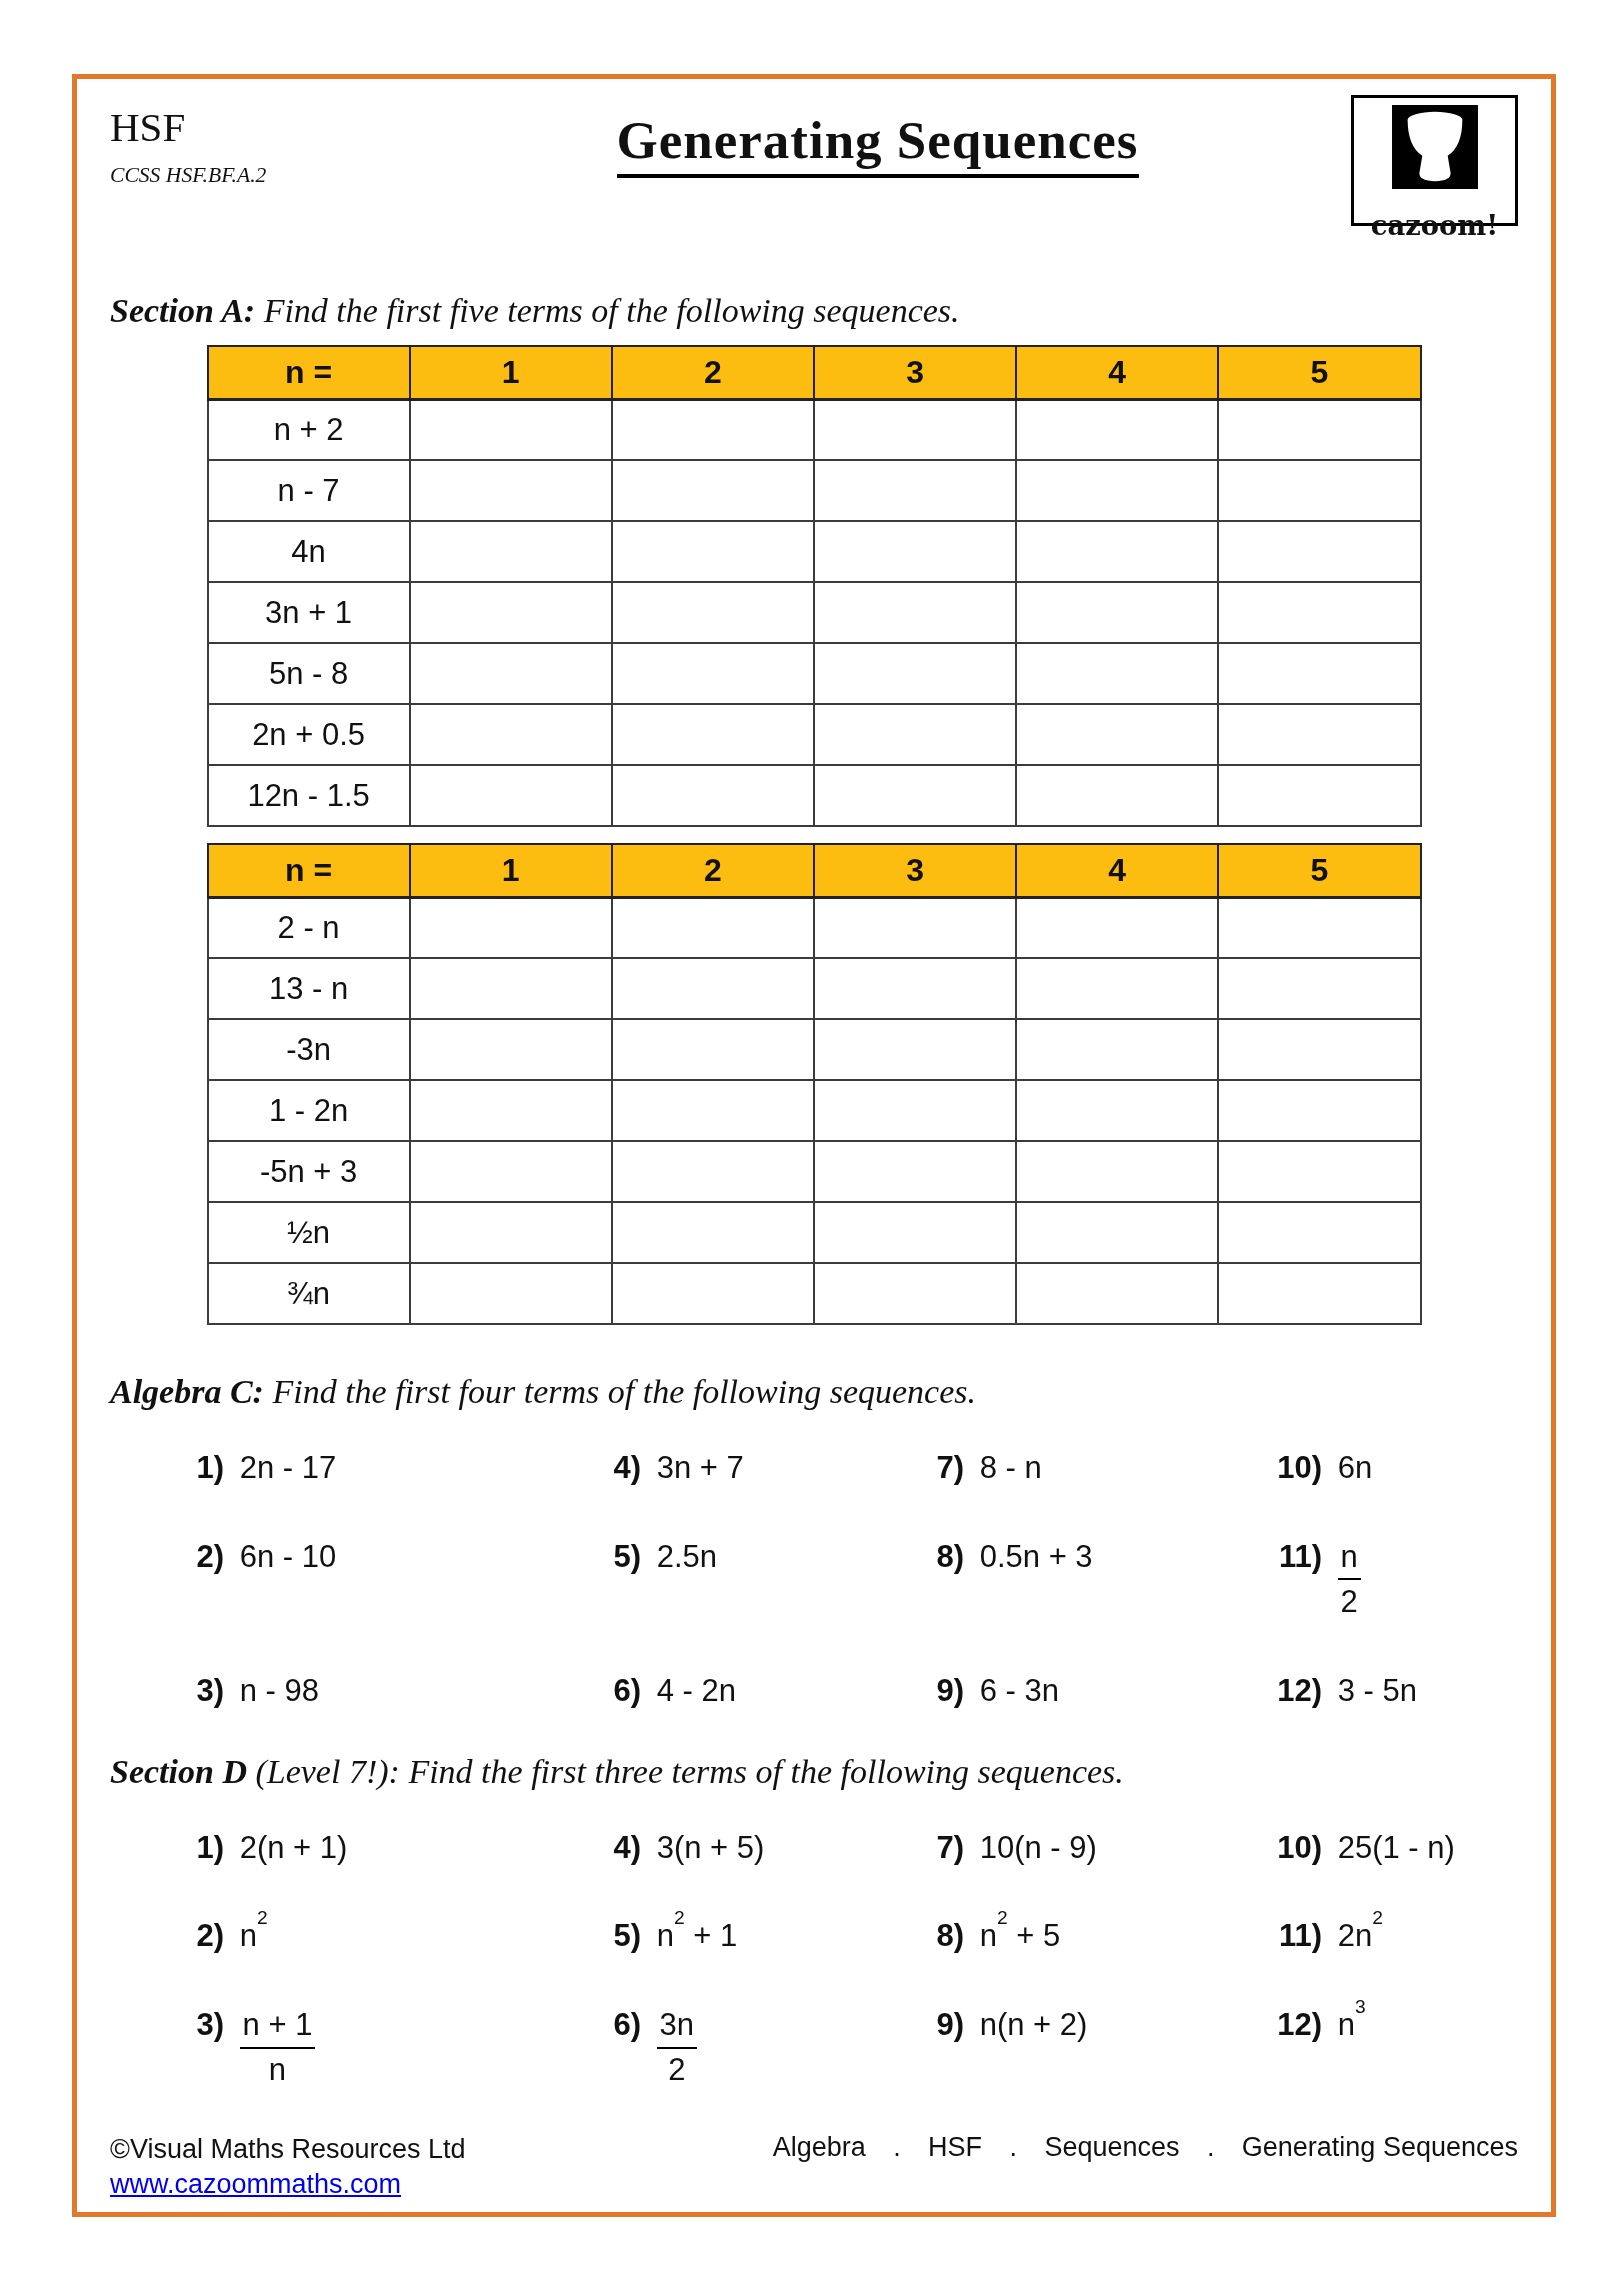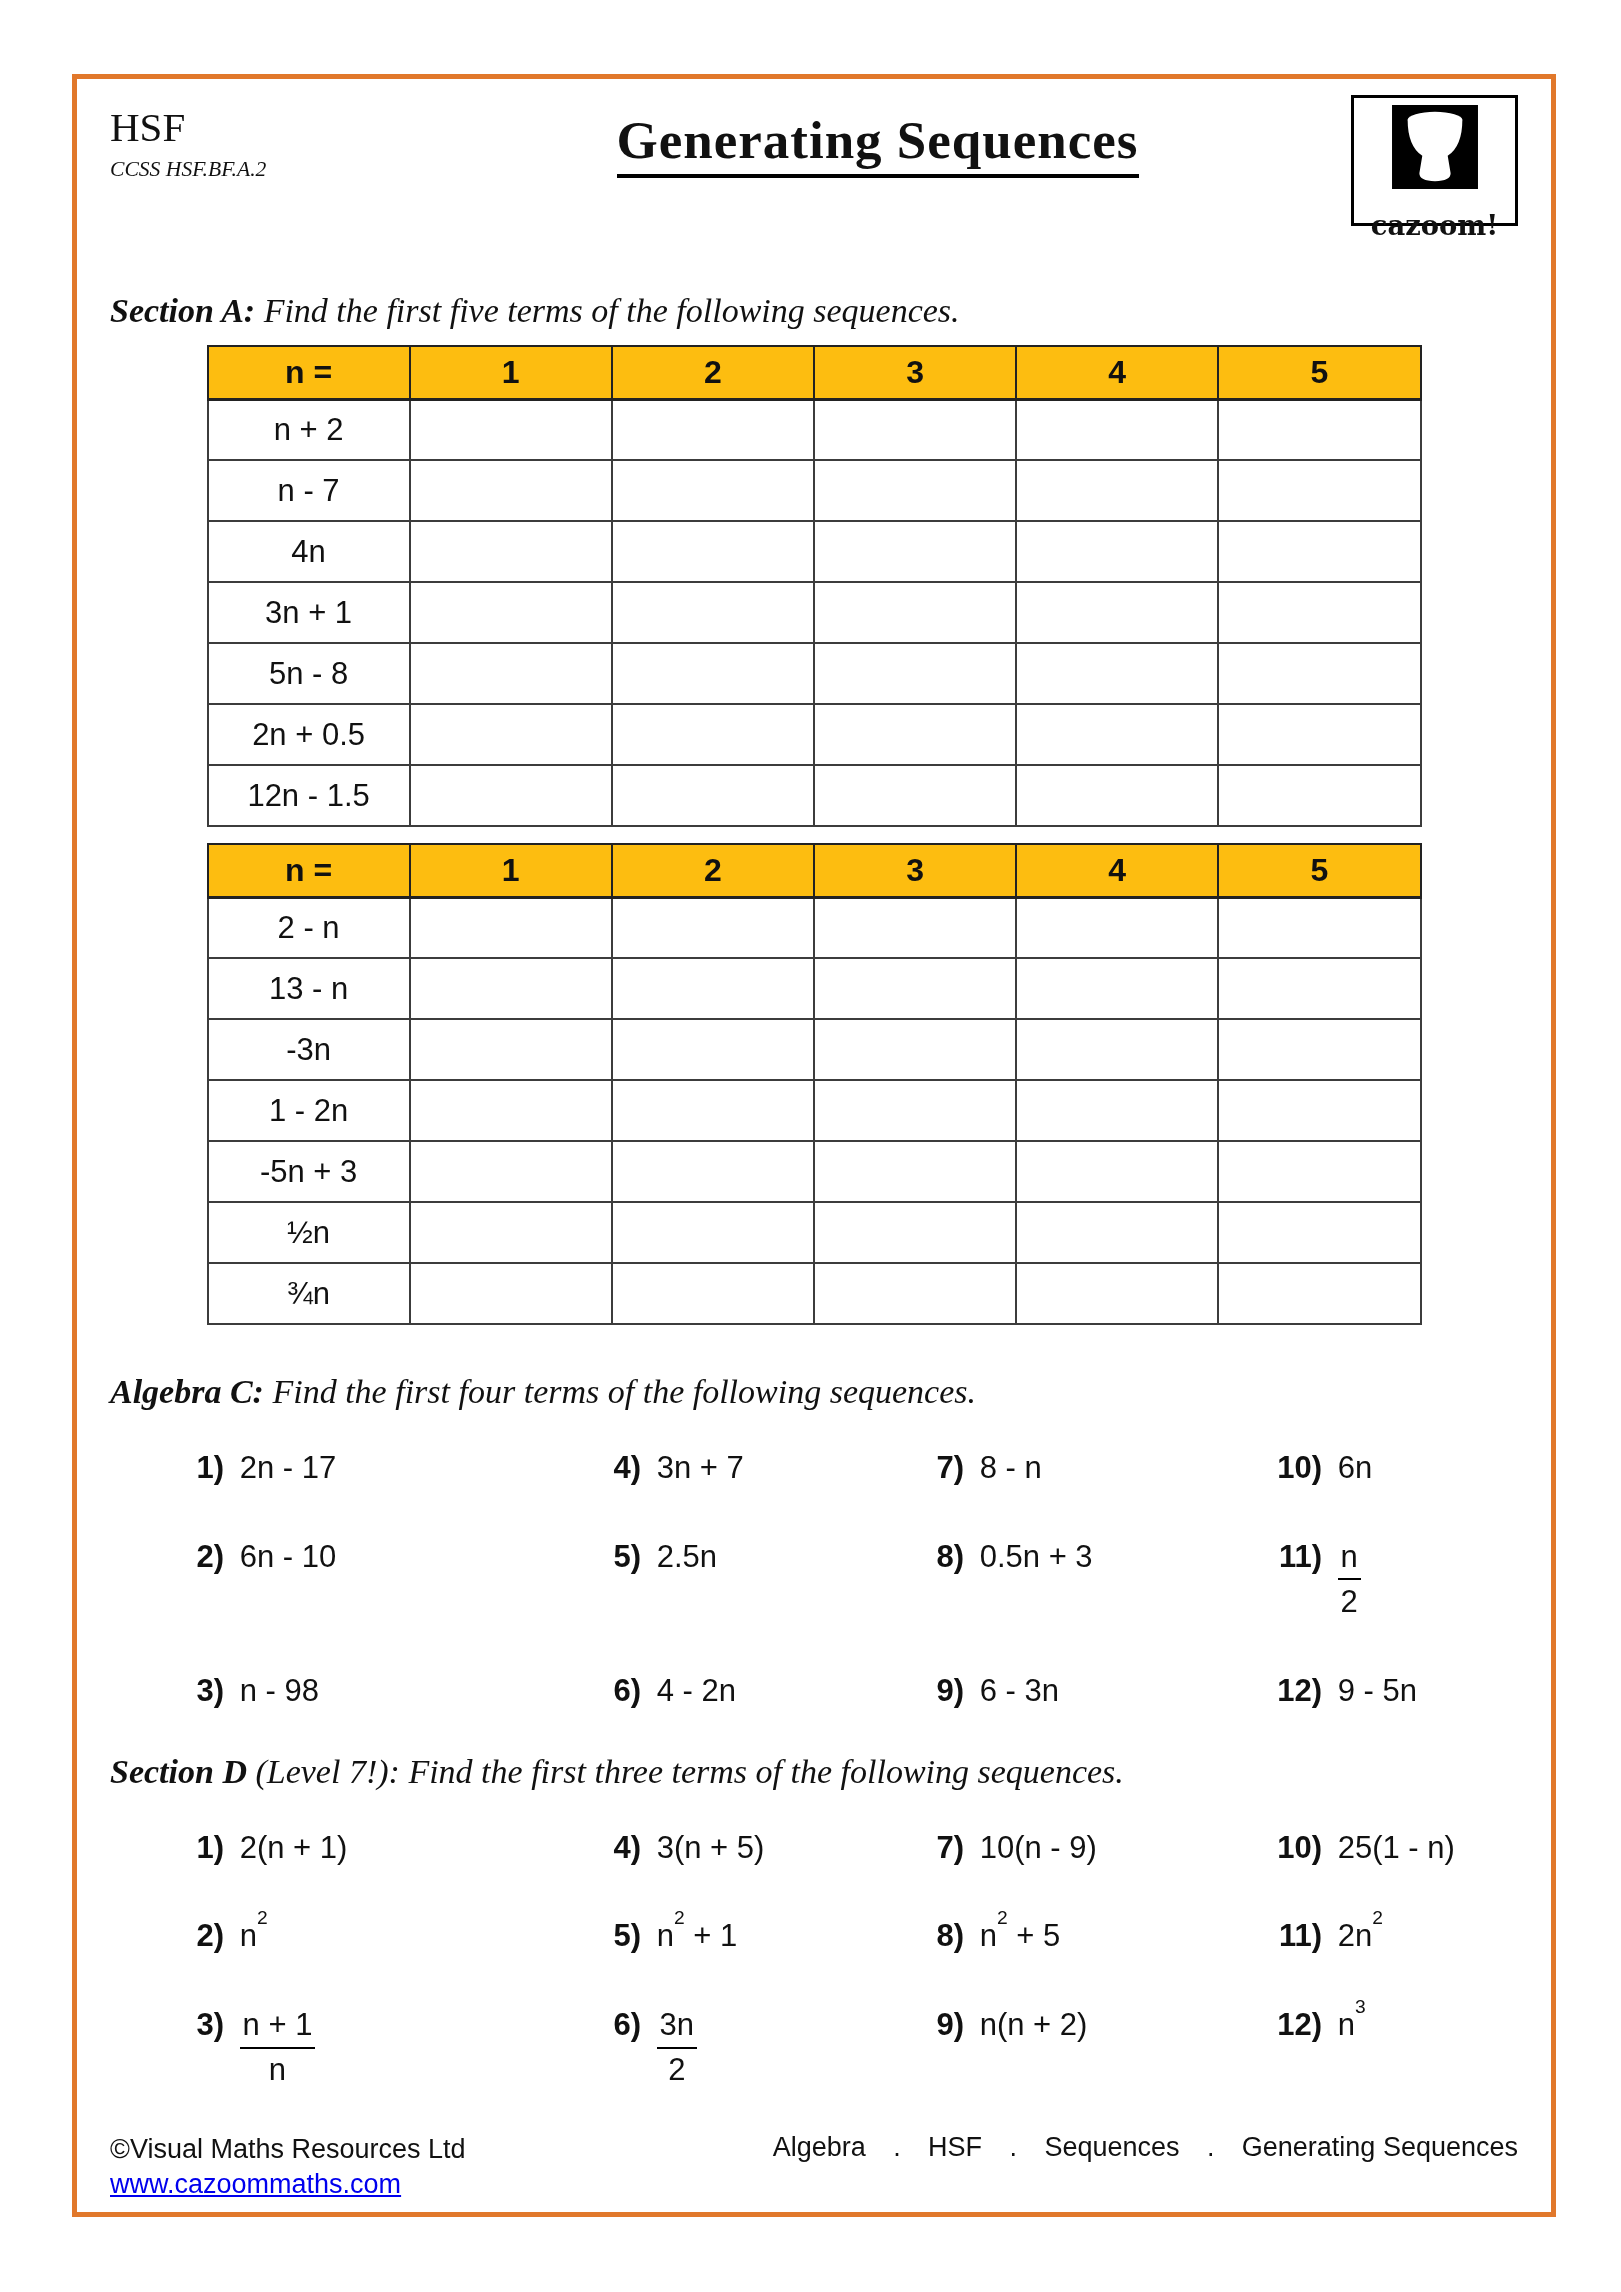--- a/index.html
+++ b/index.html
@@ -15,21 +15,21 @@
     font-family:"Liberation Sans",sans-serif;color:#111;
   }
   .page{
     position:absolute;left:72px;top:74px;width:1484px;height:2143px;
     border:5.9px solid var(--frame);background:#fff;padding:13.7px 33px 0 33px;
   }
   
   .hdr{display:flex;align-items:flex-start;min-height:165px;}
   .codeblk{width:294px;padding-top:13.7px;}
   .code{font-family:"Liberation Serif",serif;font-size:41px;line-height:1.05;}
-  .ccss{font-family:"Liberation Serif",serif;font-style:italic;font-size:21.6px;margin-top:8px;}
+  .ccss{font-family:"Liberation Serif",serif;font-style:italic;font-size:21.6px;margin-top:14px;}
   .titlewrap{flex:1;text-align:center;padding-top:17.6px;}
   .title{
     display:inline-block;font-family:"Liberation Serif",serif;font-weight:bold;
     font-size:53px;letter-spacing:1px;border-bottom:4.9px solid #000;padding-bottom:3.9px;margin:0;
   }
   .logo{
     width:167px;height:131px;border:3.9px solid #000;background:#fff;
     display:flex;flex-direction:column;align-items:center;justify-content:flex-start;
     padding-top:6.9px;flex:0 0 auto;margin-top:2px;
   }
@@ -298,21 +298,21 @@
     <div class="q">
         <span class="qnum">10)</span>
         <span class="qtext">6n</span>
       </div>
     <div class="q">
         <span class="qnum">11)</span>
         <span class="qtext"><span class="frac"><span class="fnum">n</span><span class="fden">2</span></span></span>
       </div>
     <div class="q">
         <span class="qnum">12)</span>
-        <span class="qtext">9 - 5n</span>
+        <span class="qtext">3 - 5n</span>
       </div>
   </div>
 
   <div class="sec" style="margin-top:43px;">
     <span class="b">Section D</span>
     <span>(Level 7!):</span>
     <span>Find the first three terms of the following sequences.</span>
   </div>
 
   <div class="qgrid">

